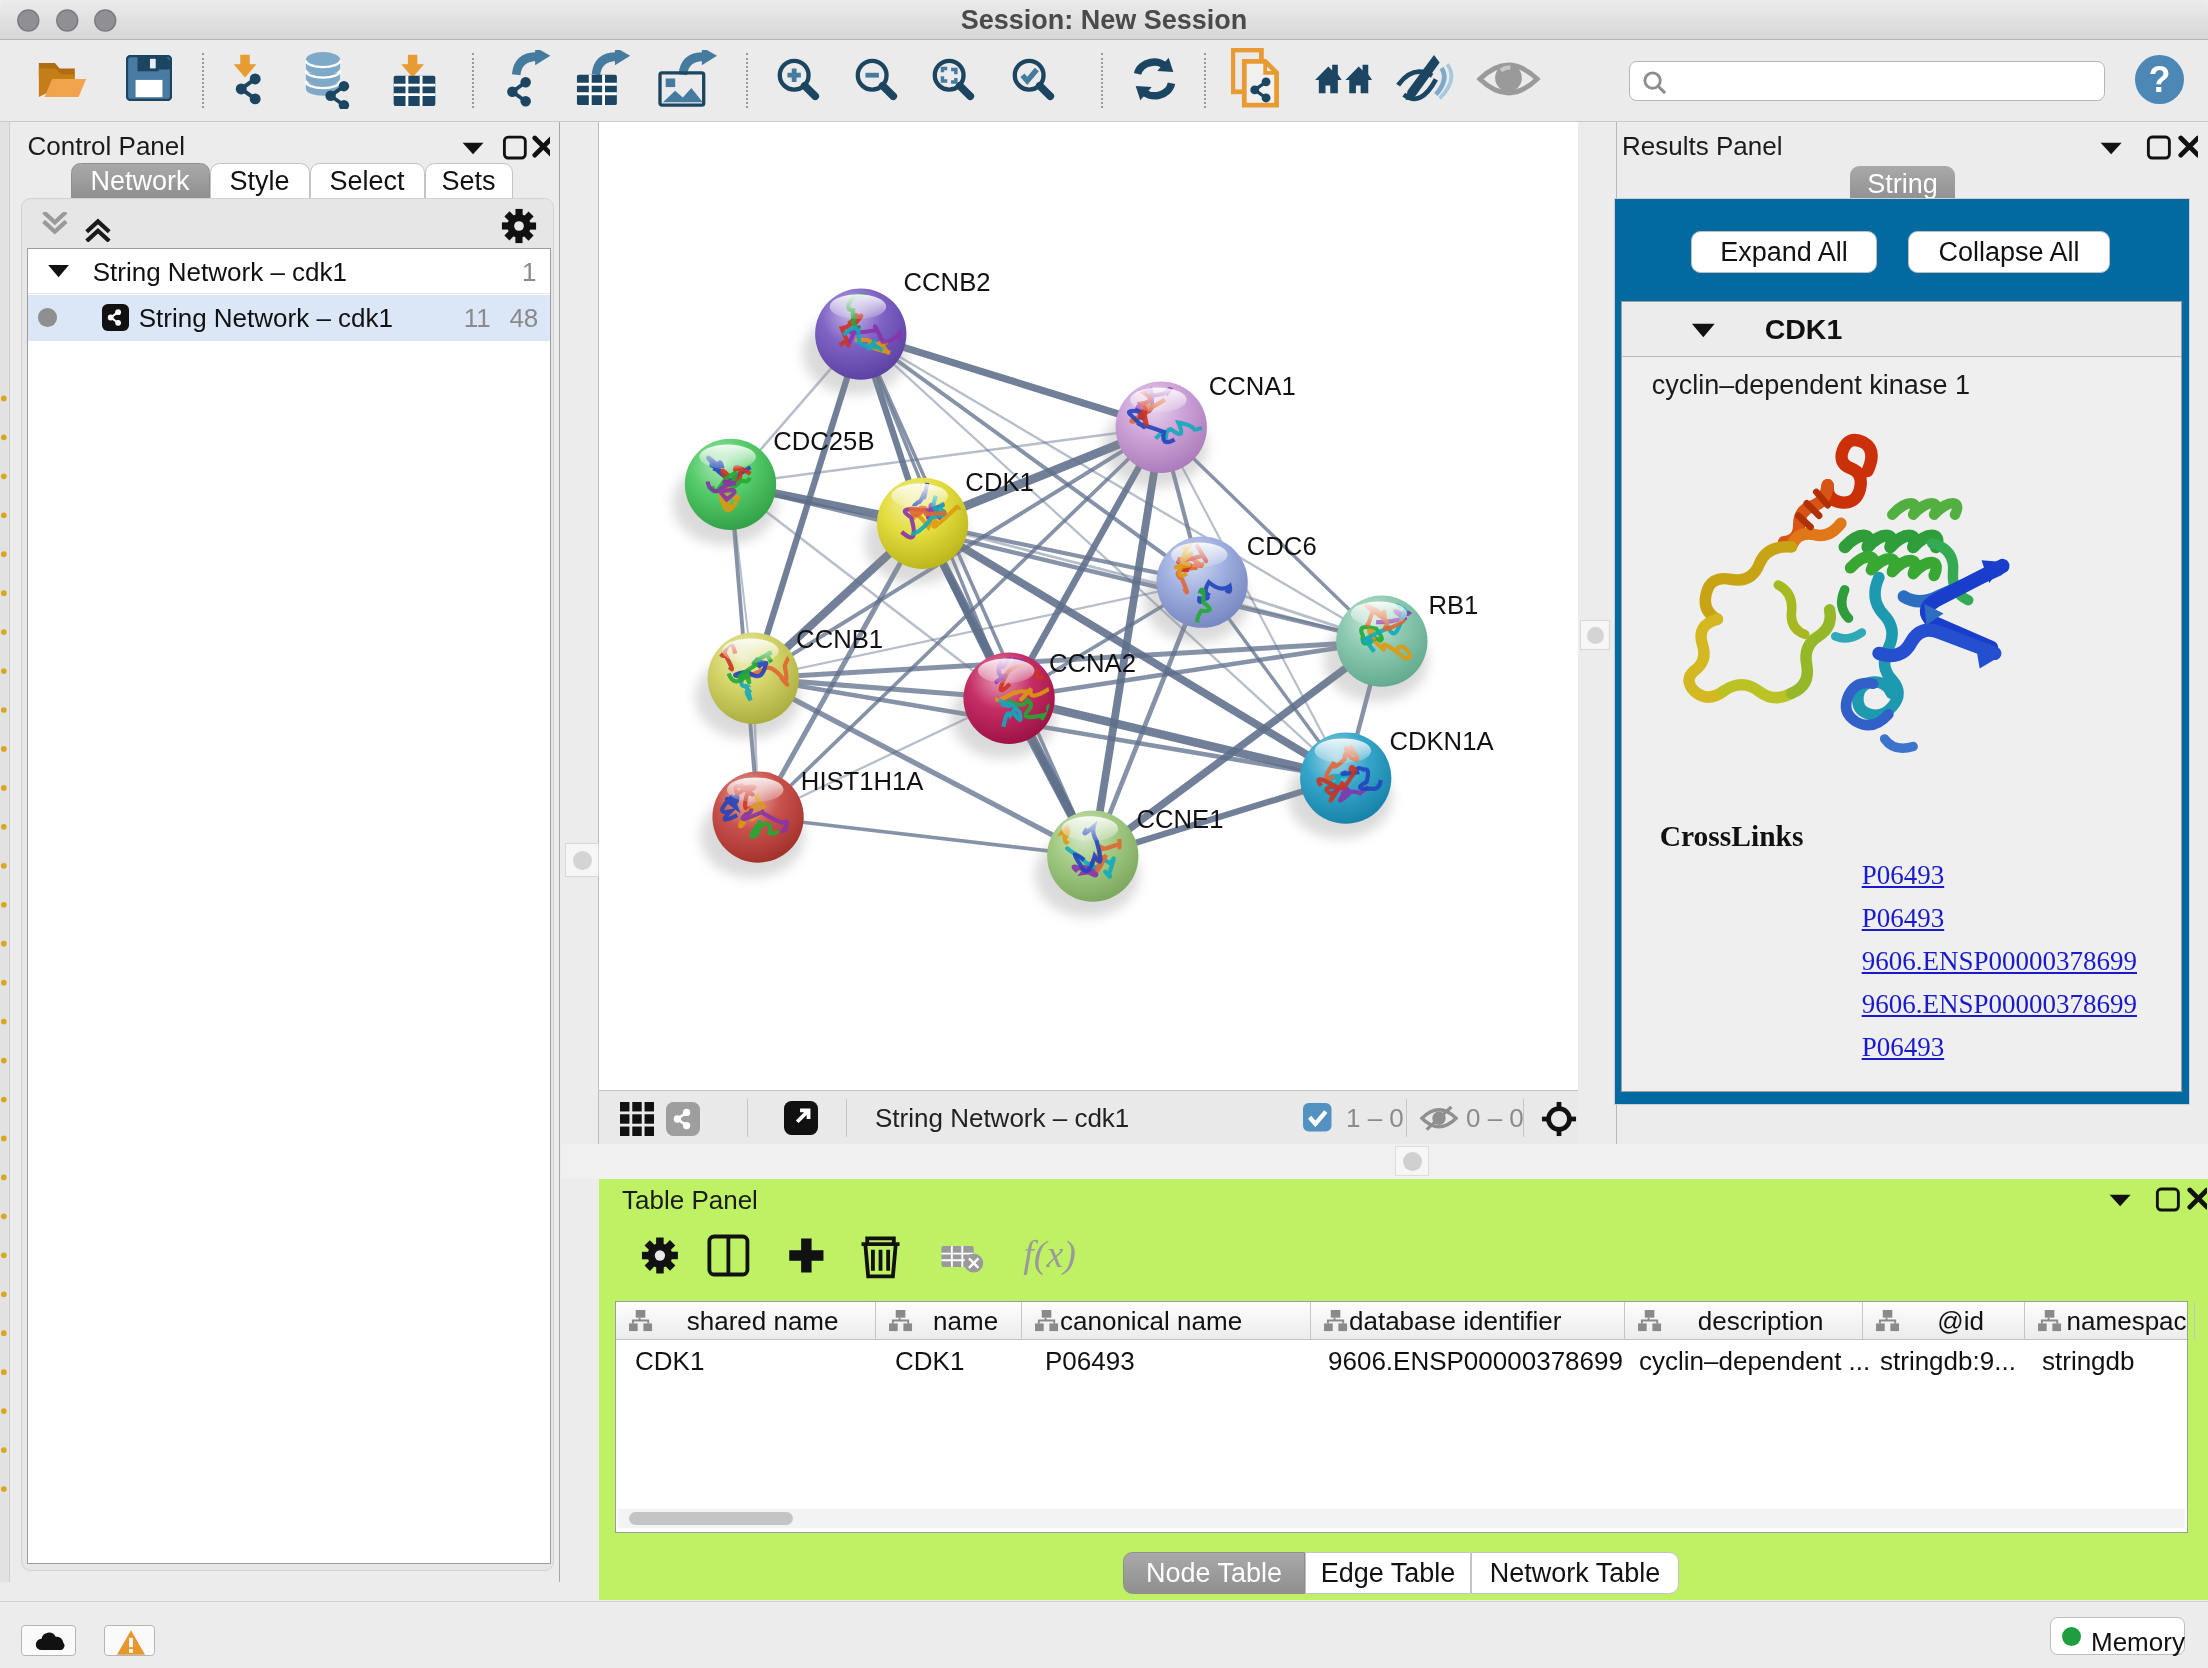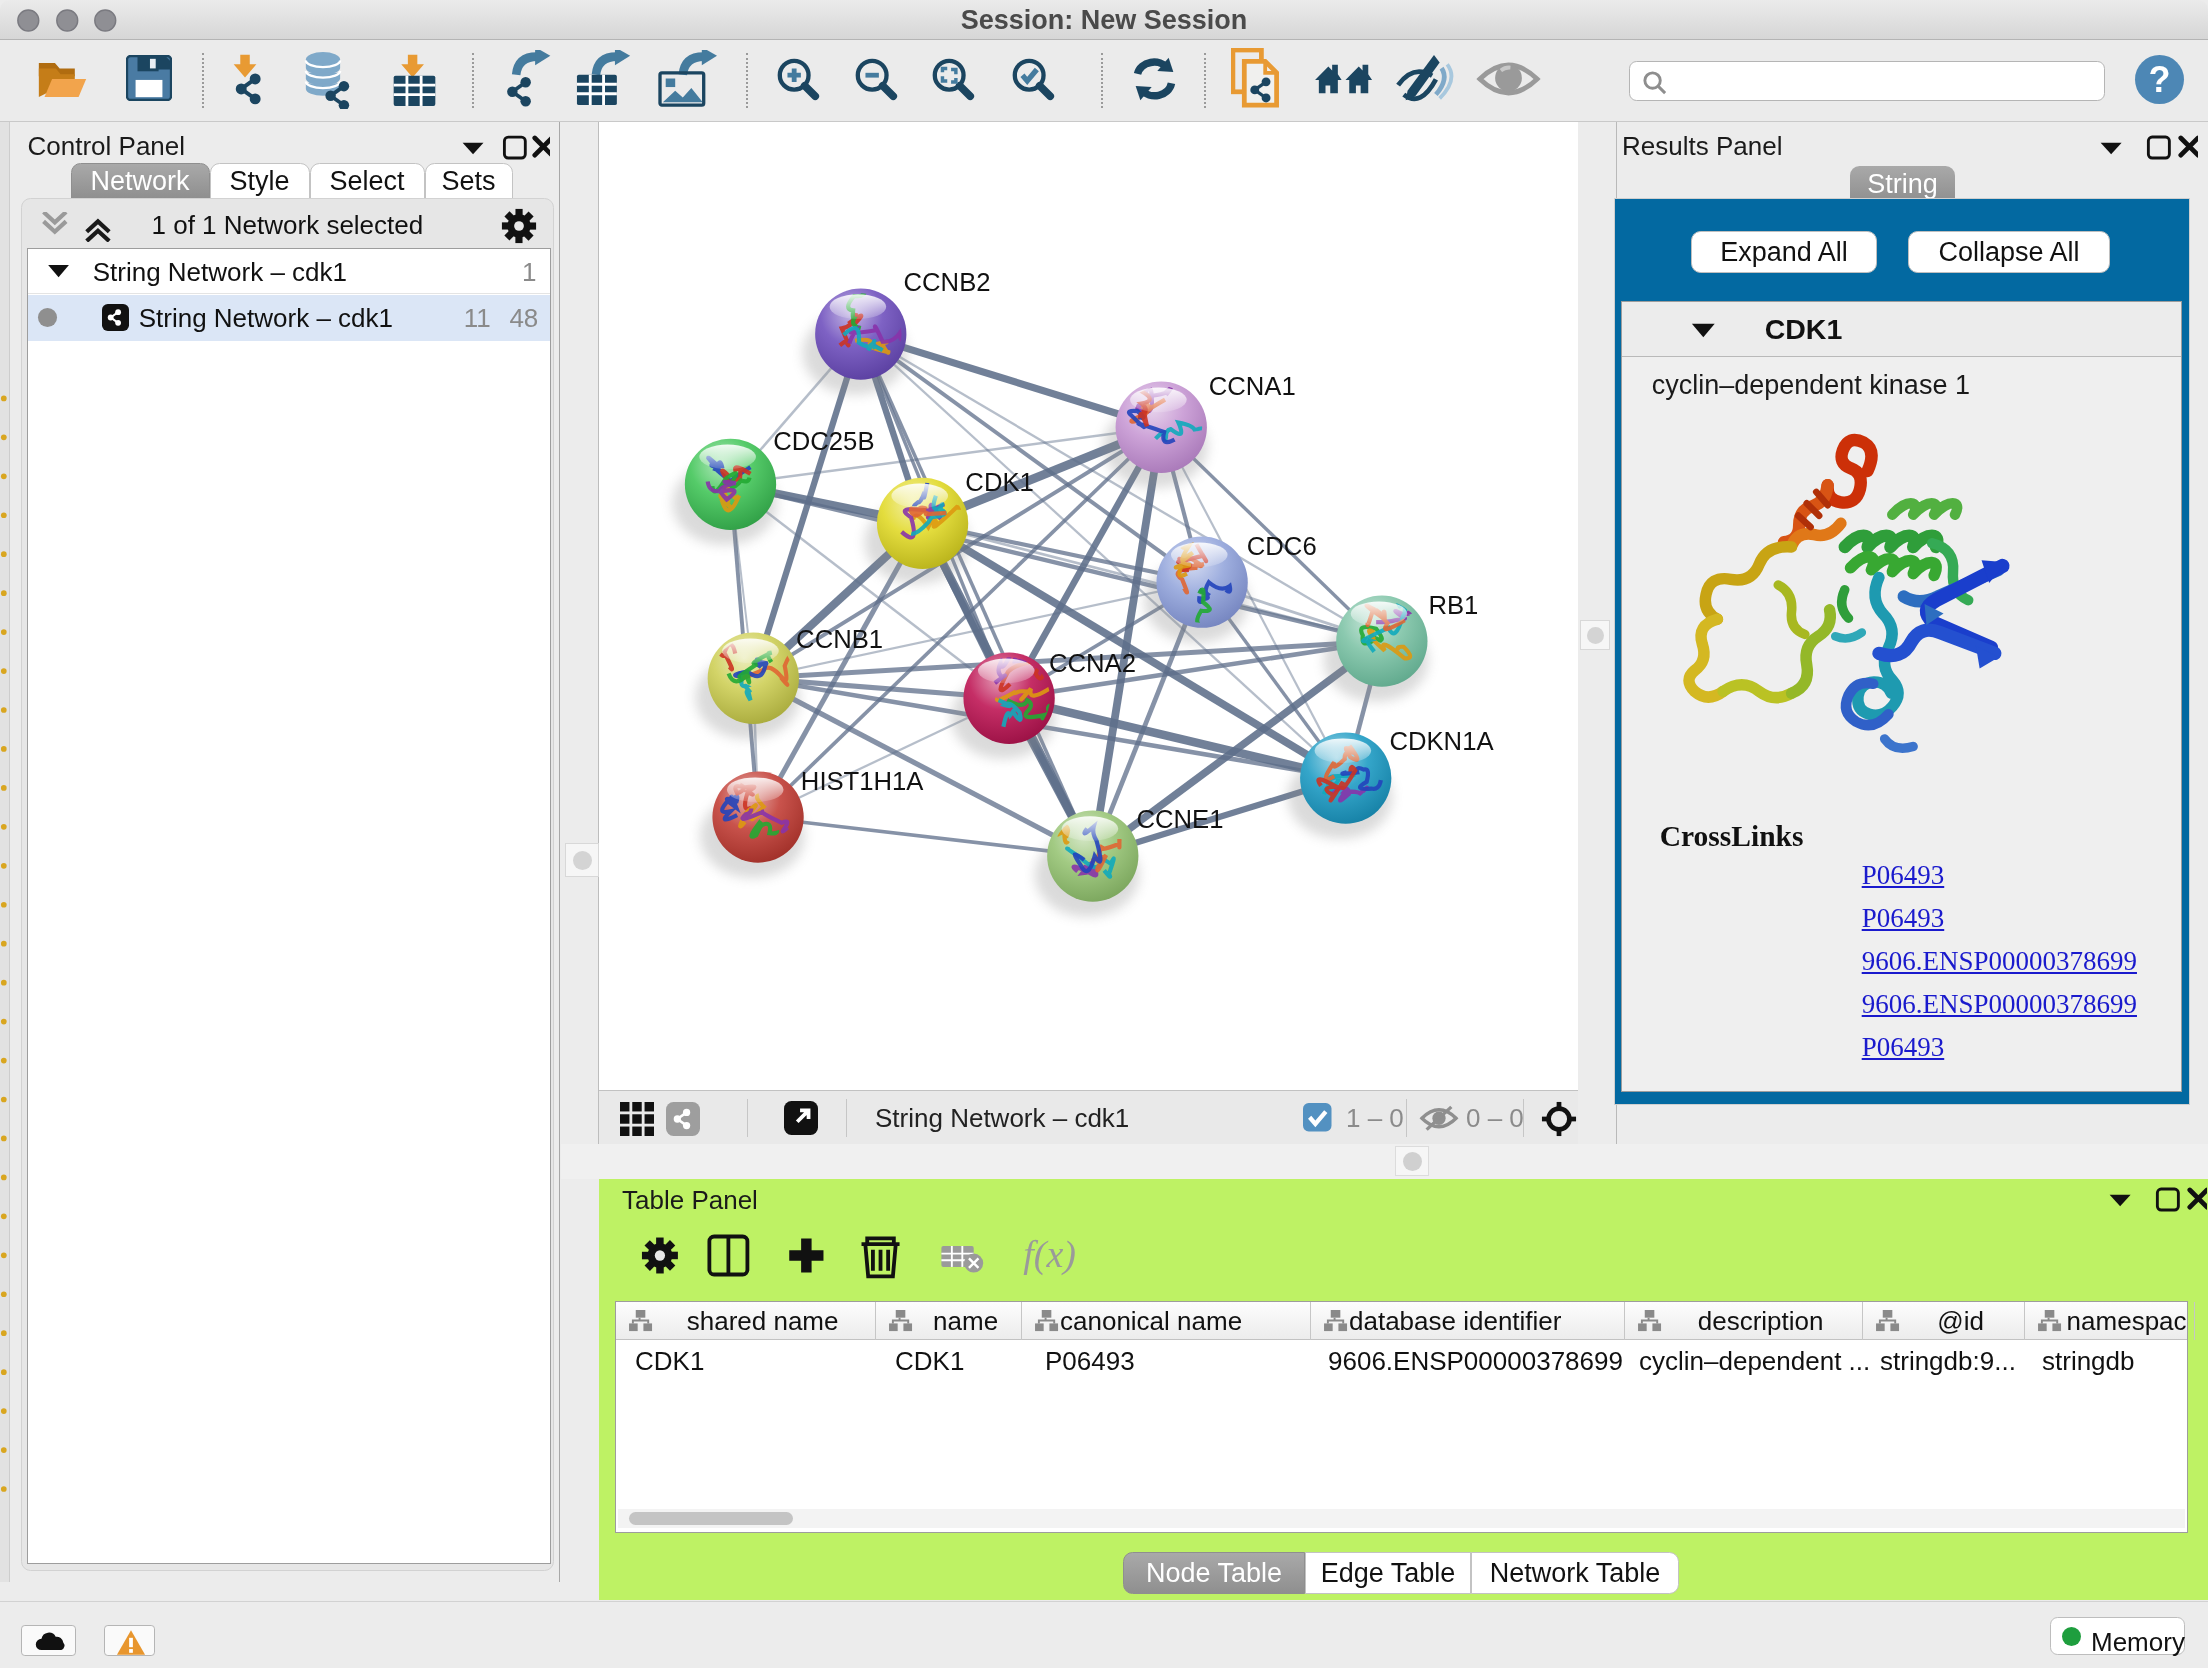--- a/index.html
+++ b/index.html
@@ -226,21 +226,20 @@
   <div class="tab sel" style="left:61px;width:139px;top:41px">Network</div>
   <div class="tab" style="left:200px;width:100px;top:41px">Style</div>
   <div class="tab" style="left:300px;width:115px;top:41px">Select</div>
   <div class="tab" style="left:415px;width:88px;top:41px">Sets</div>
 
   <div class="abs" style="left:11.4px;top:76px;width:533px;height:1373px;background:#e6e6e6;border:1.9px solid #d2d2d2;border-radius:9.5px">
     <svg class="abs" style="left:17px;top:13.3px" width="86" height="30" viewBox="0 0 90 32">
         <path d="M4.0,10.0 l12.0,11 l12.0,-11 M4.0,0.0 l12.0,11 l12.0,-11" fill="none" stroke="#9a9a9a" stroke-width="4.5"></path>
         <path d="M50.0,21.0 l12.0,-11 l12.0,11 M50.0,31.0 l12.0,-11 l12.0,11" fill="none" stroke="#1a1a1a" stroke-width="4.5"></path>
       </svg>
-    <div class="abs" style="left:0;top:11.4px;width:100%;text-align:center;font-size:26px;color:#111">1 of 1 Network selected</div>
     <svg class="abs" style="left:476px;top:5.7px" width="42" height="42" viewBox="0 0 44 44">
         <g transform="translate(22,22)">
           <circle r="12.24" fill="#111"></circle>
           <rect x="-3.7" y="-17.9" width="7.5" height="8.5" transform="rotate(0)" fill="#111"></rect>
           <rect x="-3.7" y="-17.9" width="7.5" height="8.5" transform="rotate(45)" fill="#111"></rect>
           <rect x="-3.7" y="-17.9" width="7.5" height="8.5" transform="rotate(90)" fill="#111"></rect>
           <rect x="-3.7" y="-17.9" width="7.5" height="8.5" transform="rotate(135)" fill="#111"></rect>
           <rect x="-3.7" y="-17.9" width="7.5" height="8.5" transform="rotate(180)" fill="#111"></rect>
           <rect x="-3.7" y="-17.9" width="7.5" height="8.5" transform="rotate(225)" fill="#111"></rect>
           <rect x="-3.7" y="-17.9" width="7.5" height="8.5" transform="rotate(270)" fill="#111"></rect>

